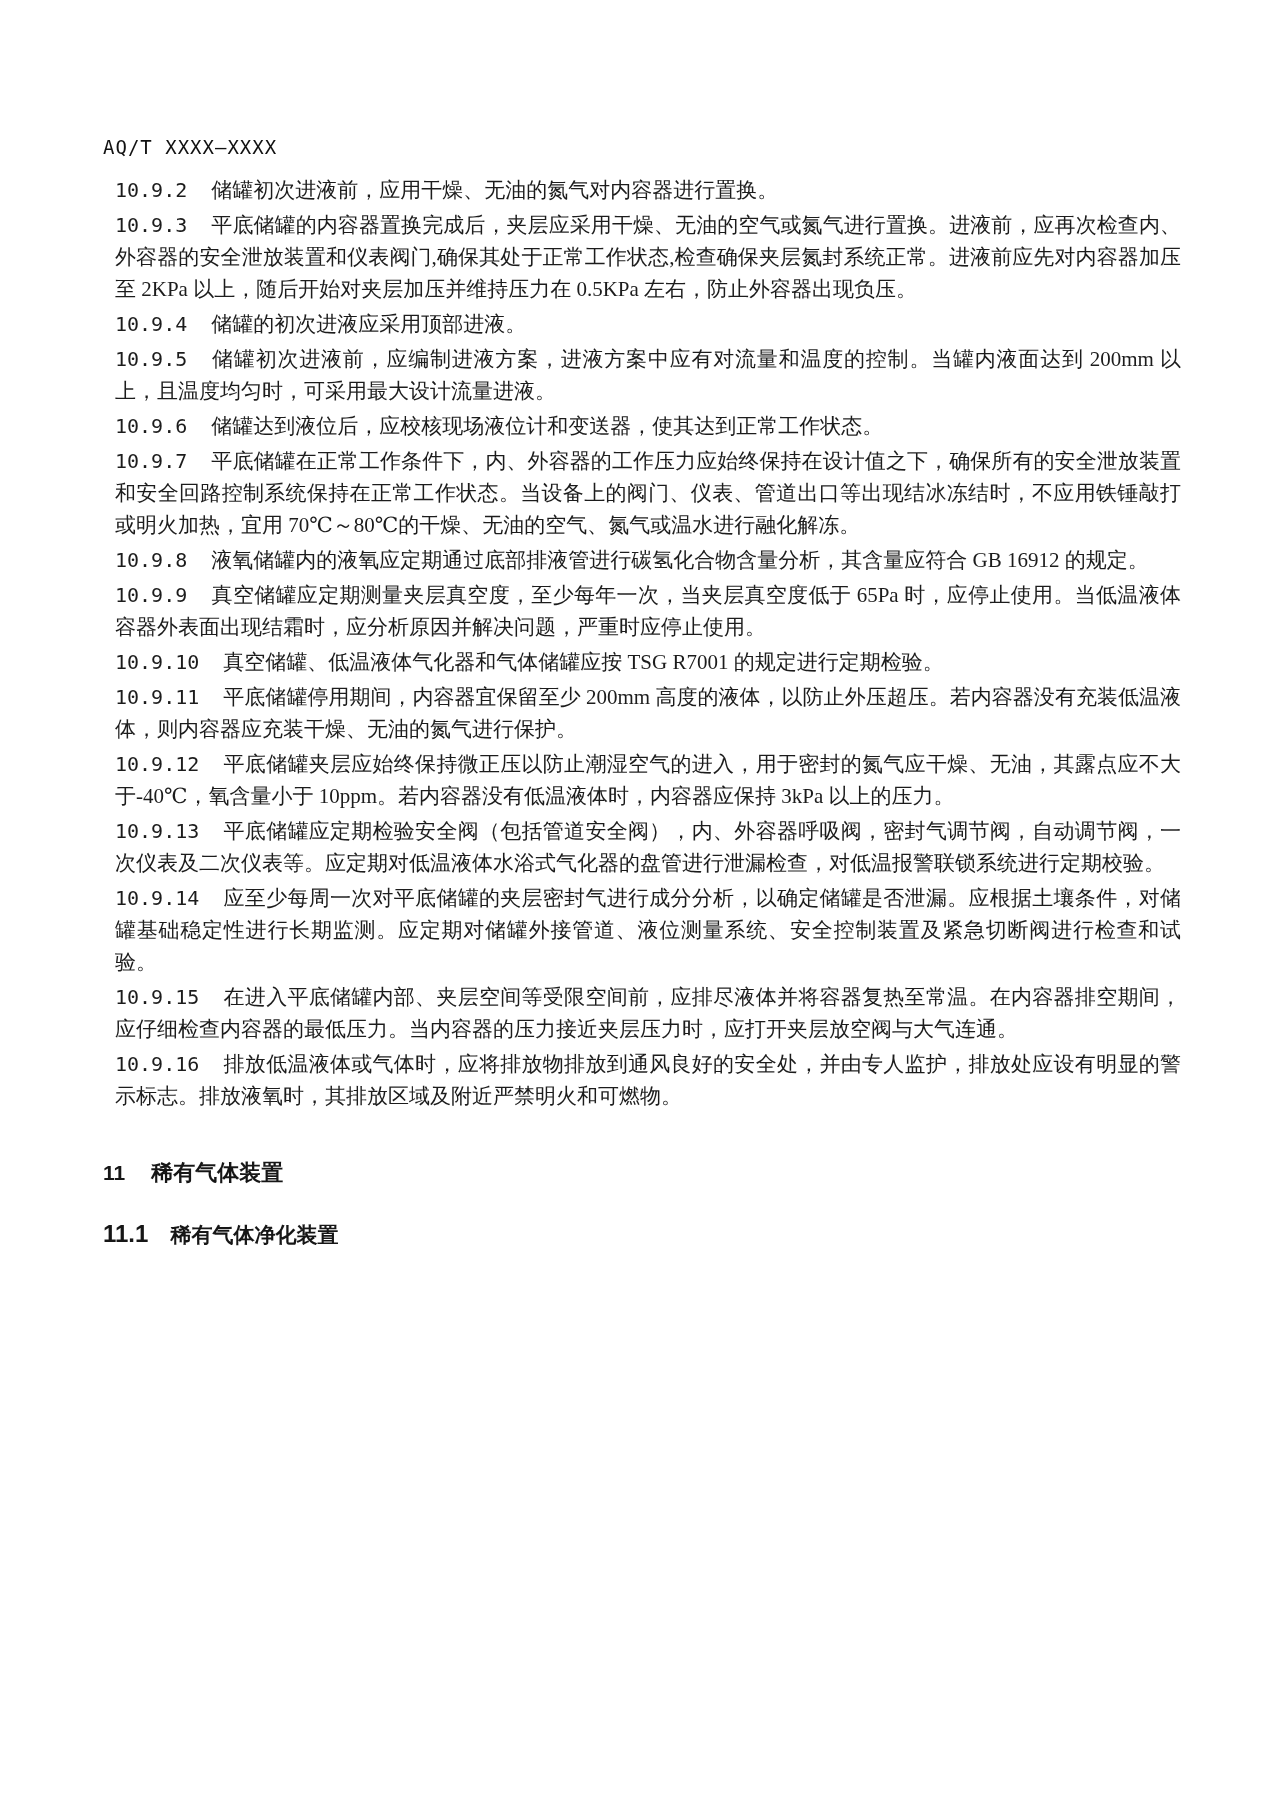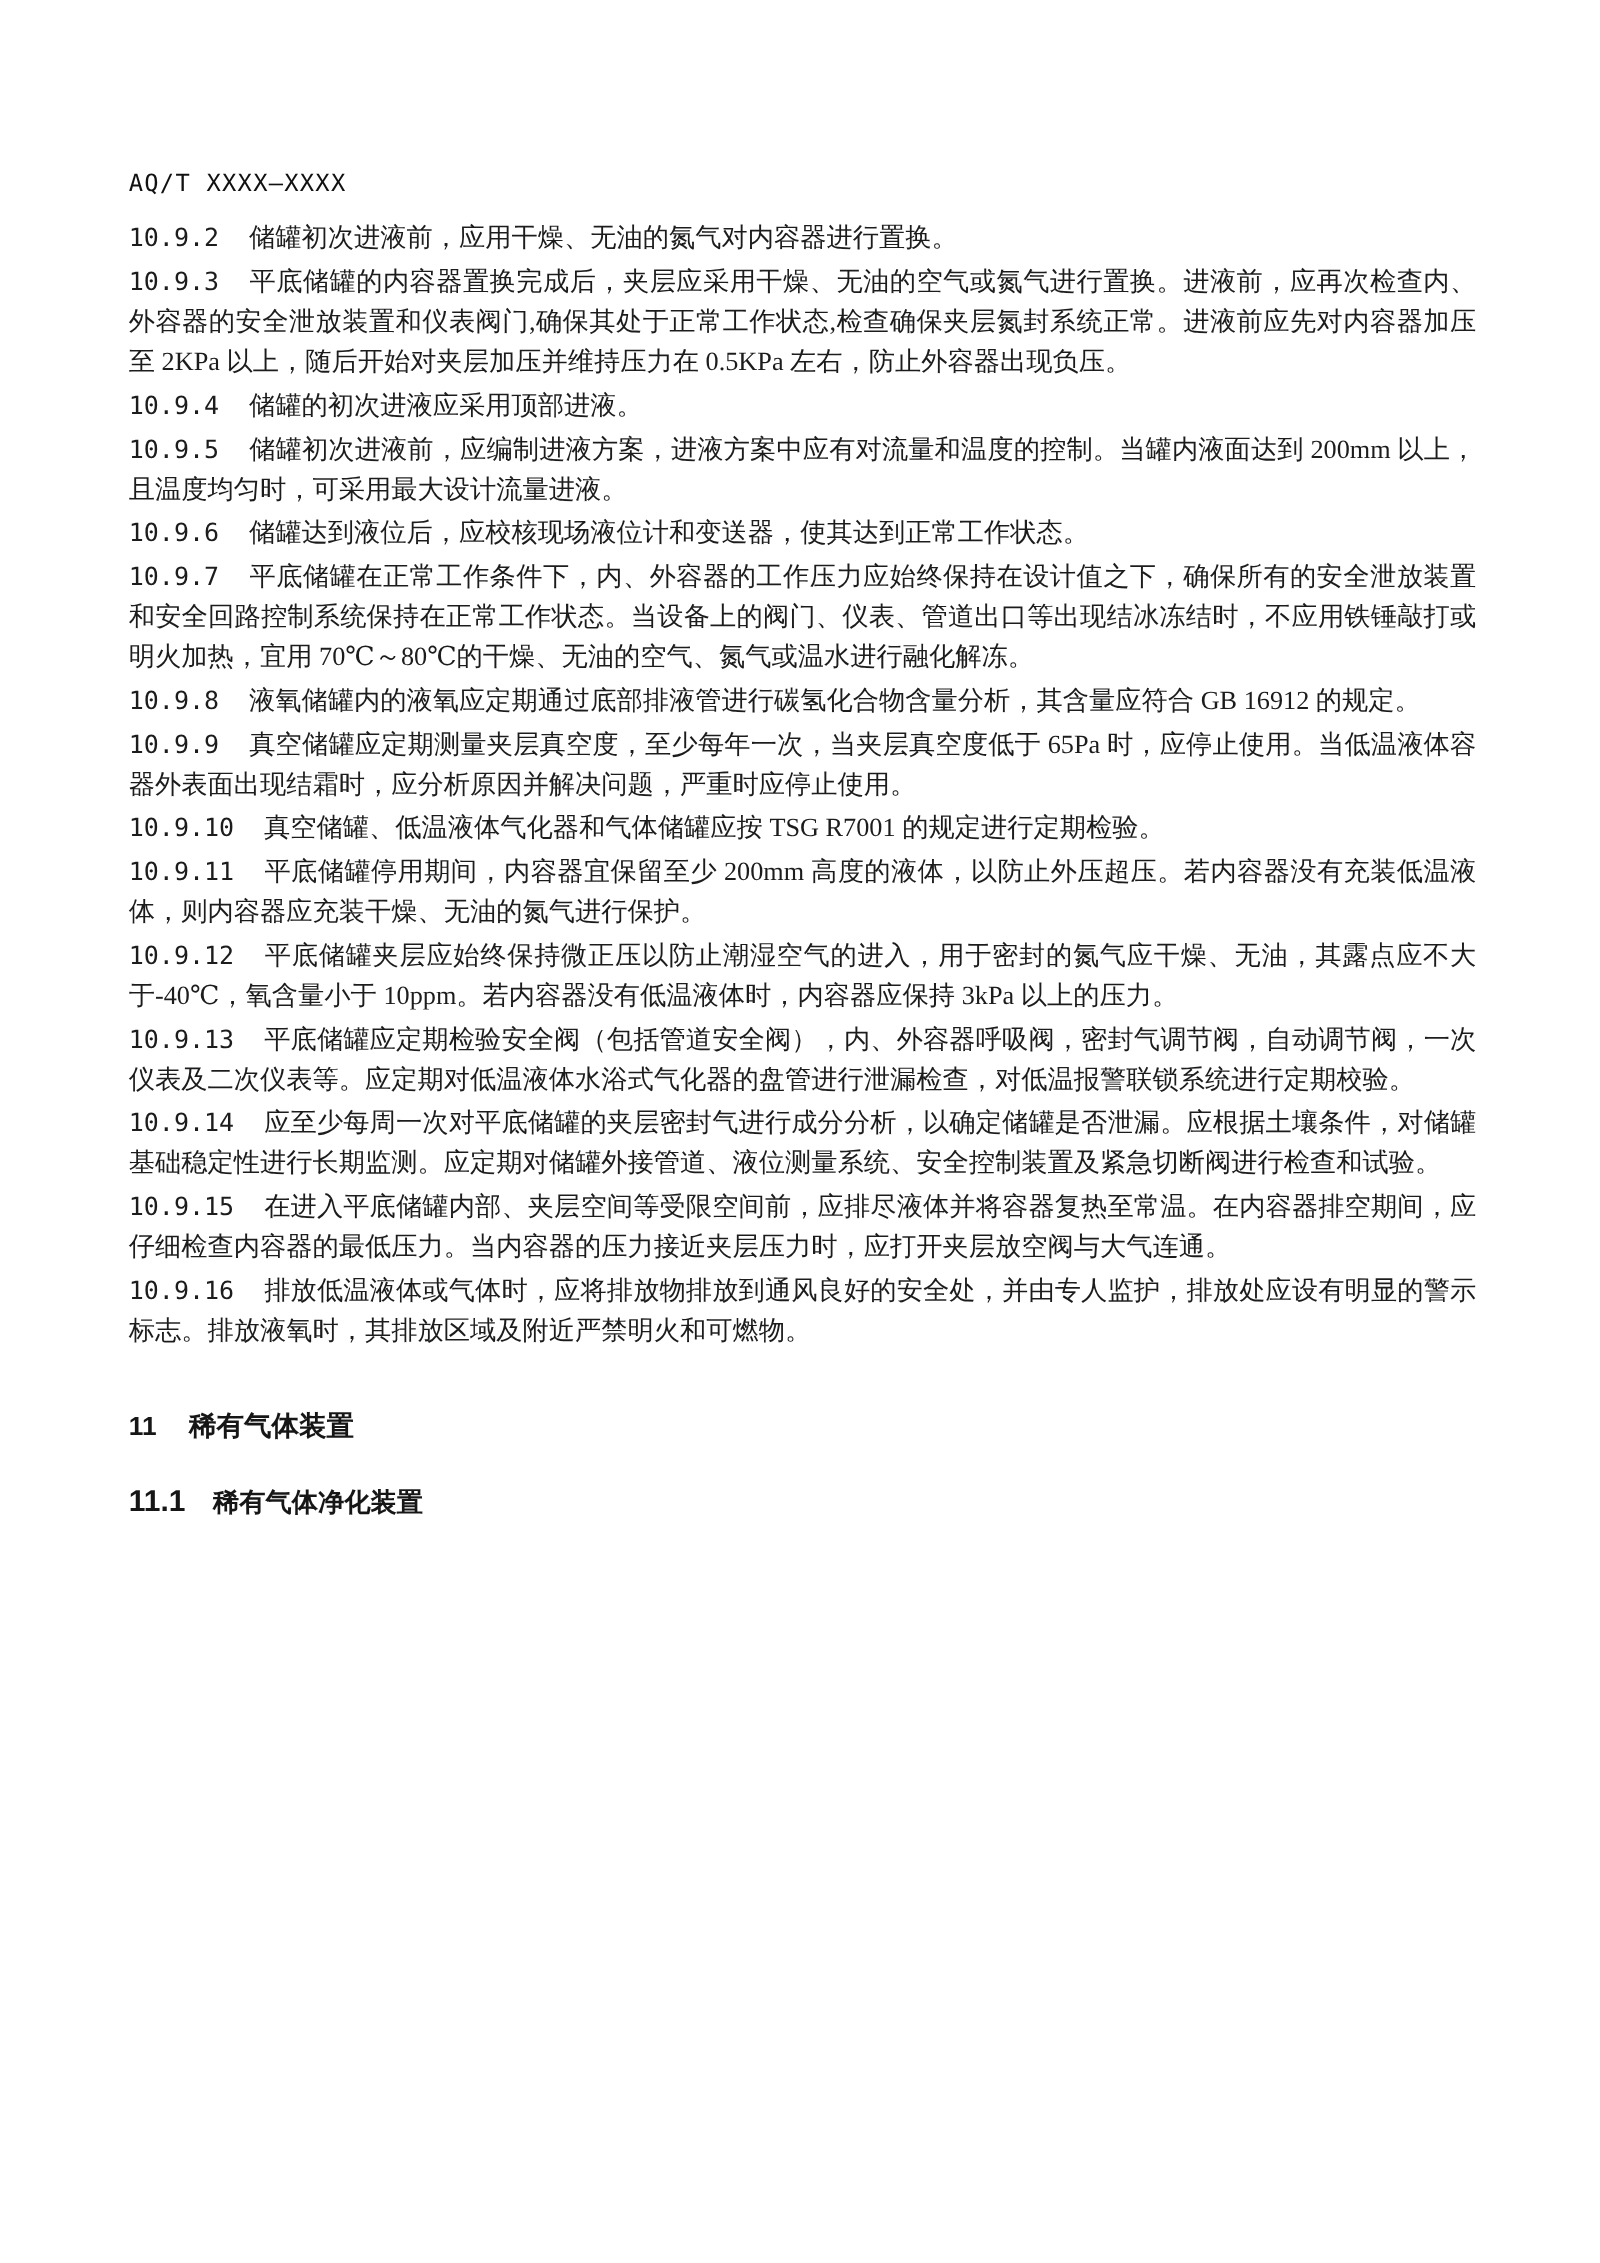--- a/index.html
+++ b/index.html
@@ -25,21 +25,21 @@
   .body-text {
     position: absolute;
     left: 103px;
     top: 174px;
     width: 1078px;
   }
   p.clause {
     font-size: 21px;
     line-height: 32px;
     text-align: justify;
-    margin: 0 0 3px 0;
+    margin: 0 0 3px 12px;
   }
   .num {
     font-family: "DejaVu Sans Mono", "Liberation Mono", monospace;
     font-size: 20px;
     padding-right: 24px;
     white-space: nowrap;
   }
   h2.section {
     font-family: "Liberation Sans", "DejaVu Sans", sans-serif;
     font-weight: bold;

